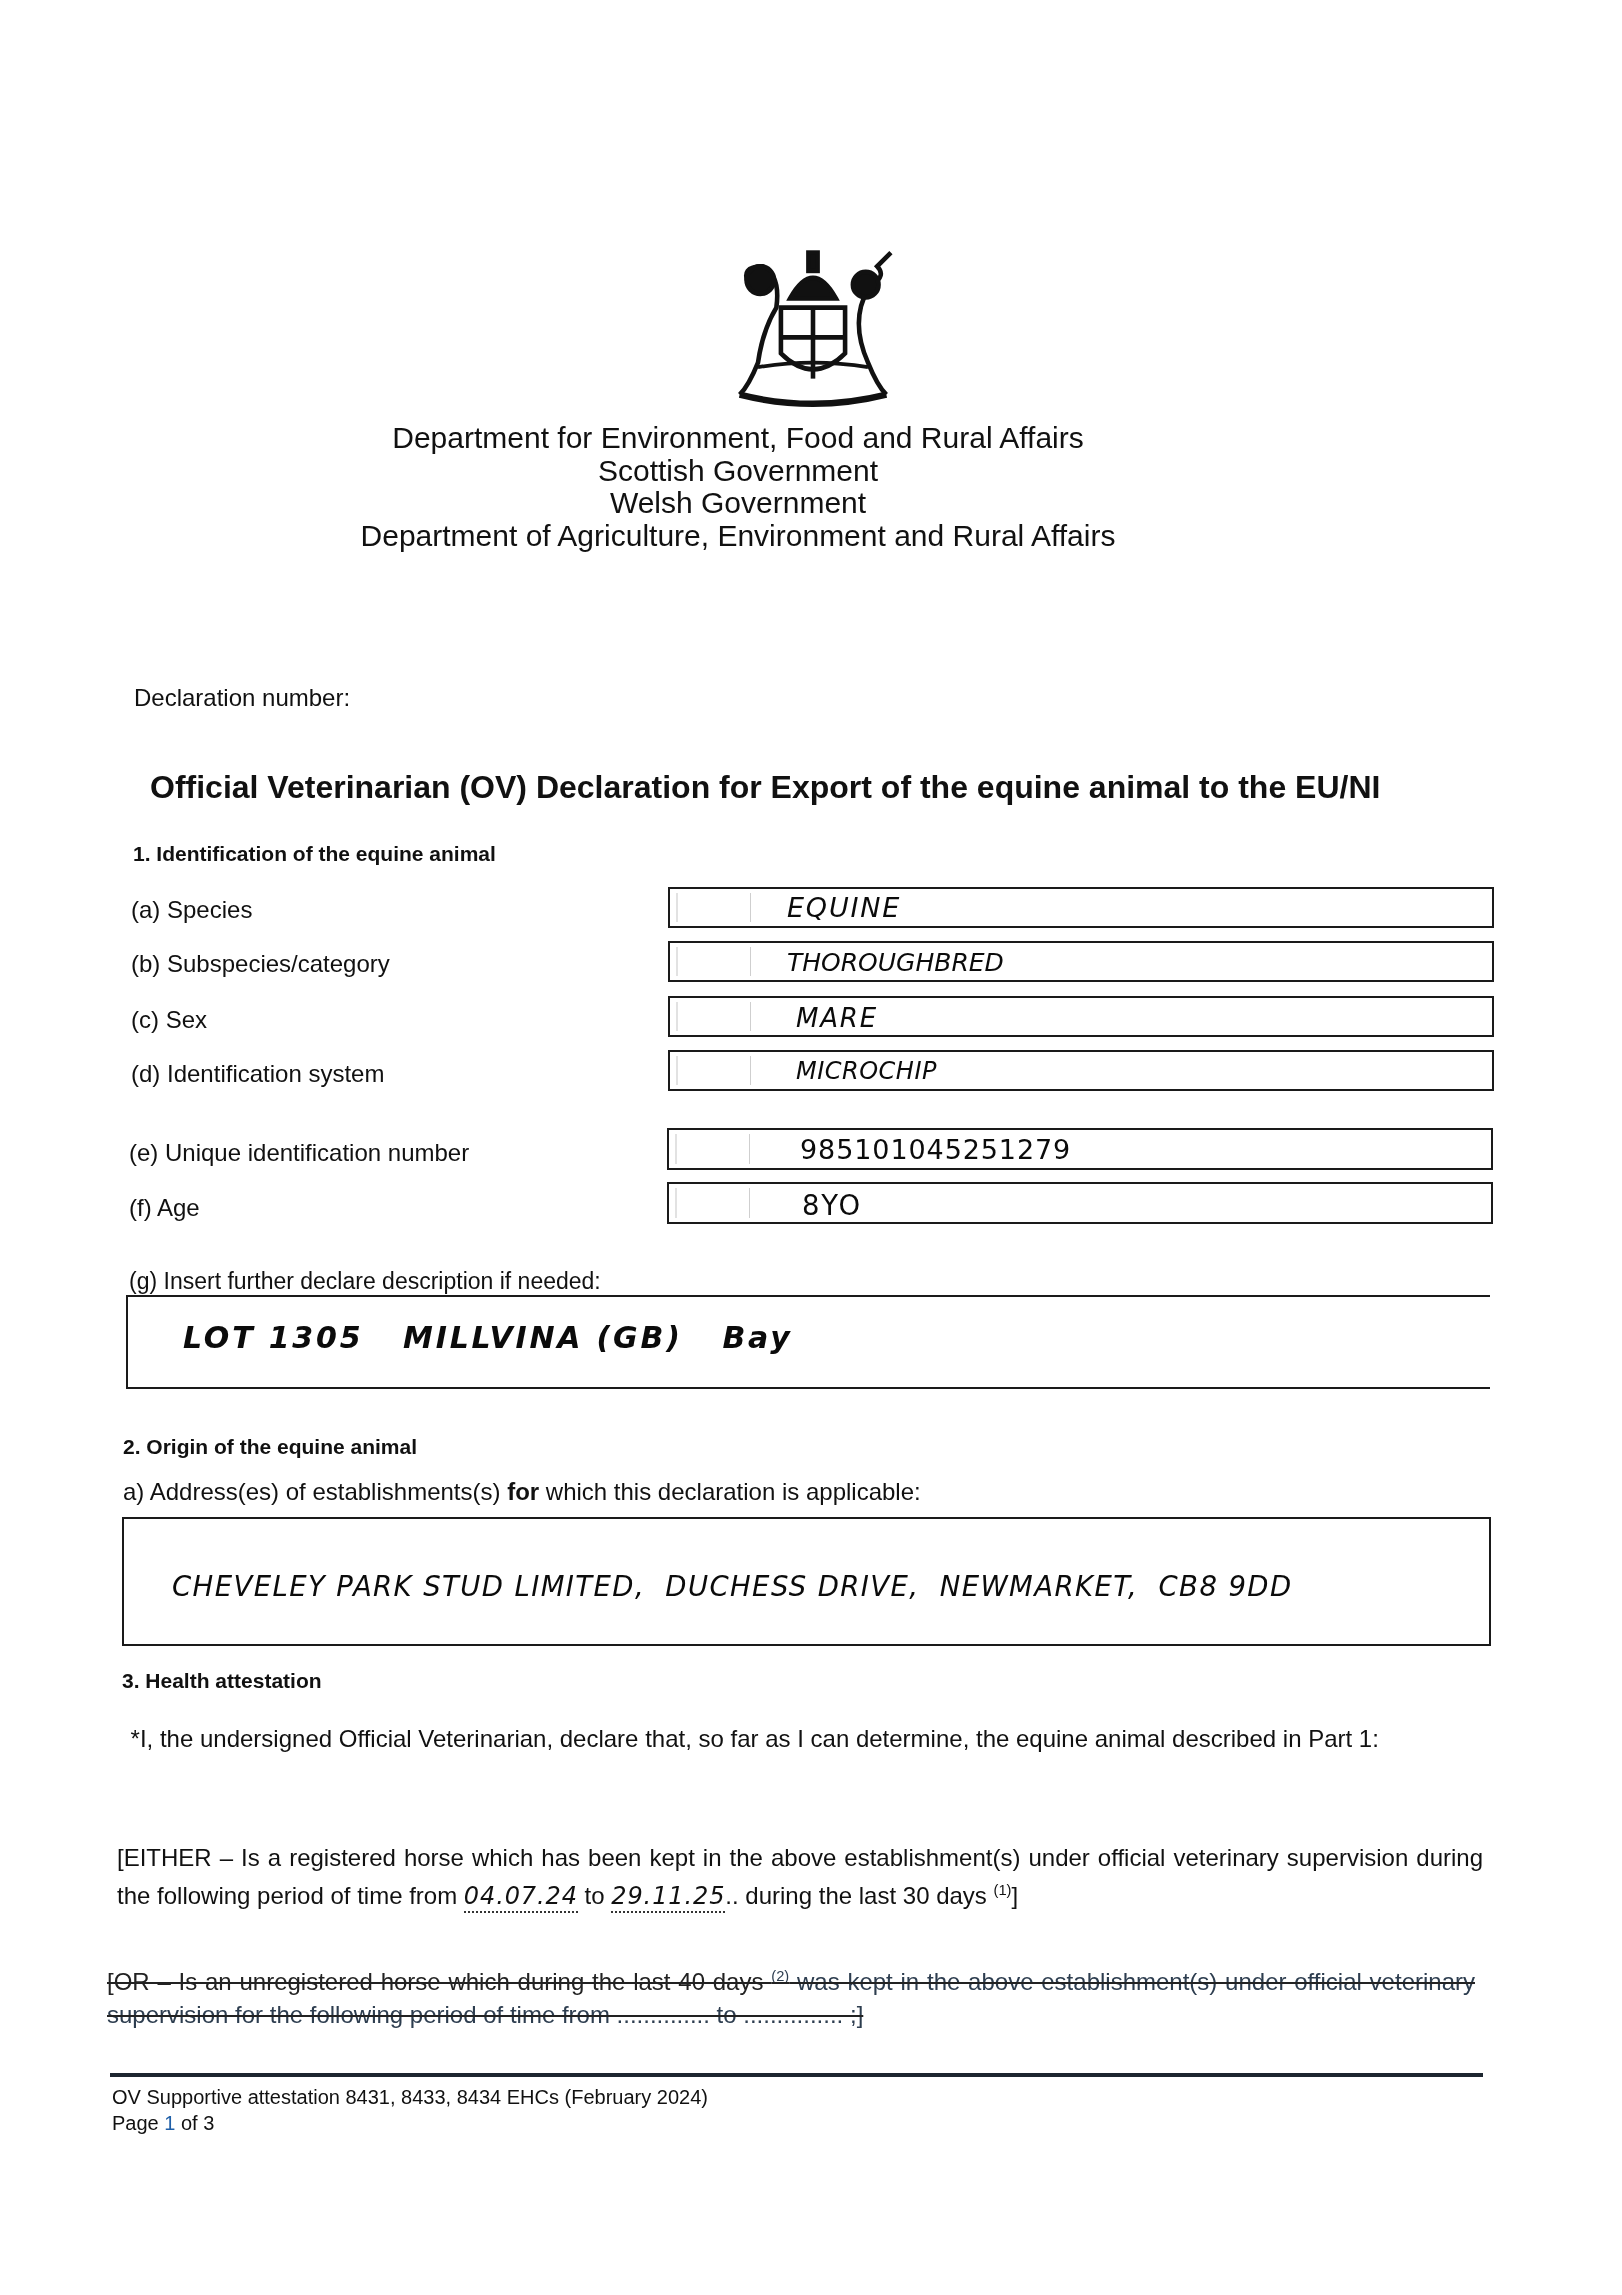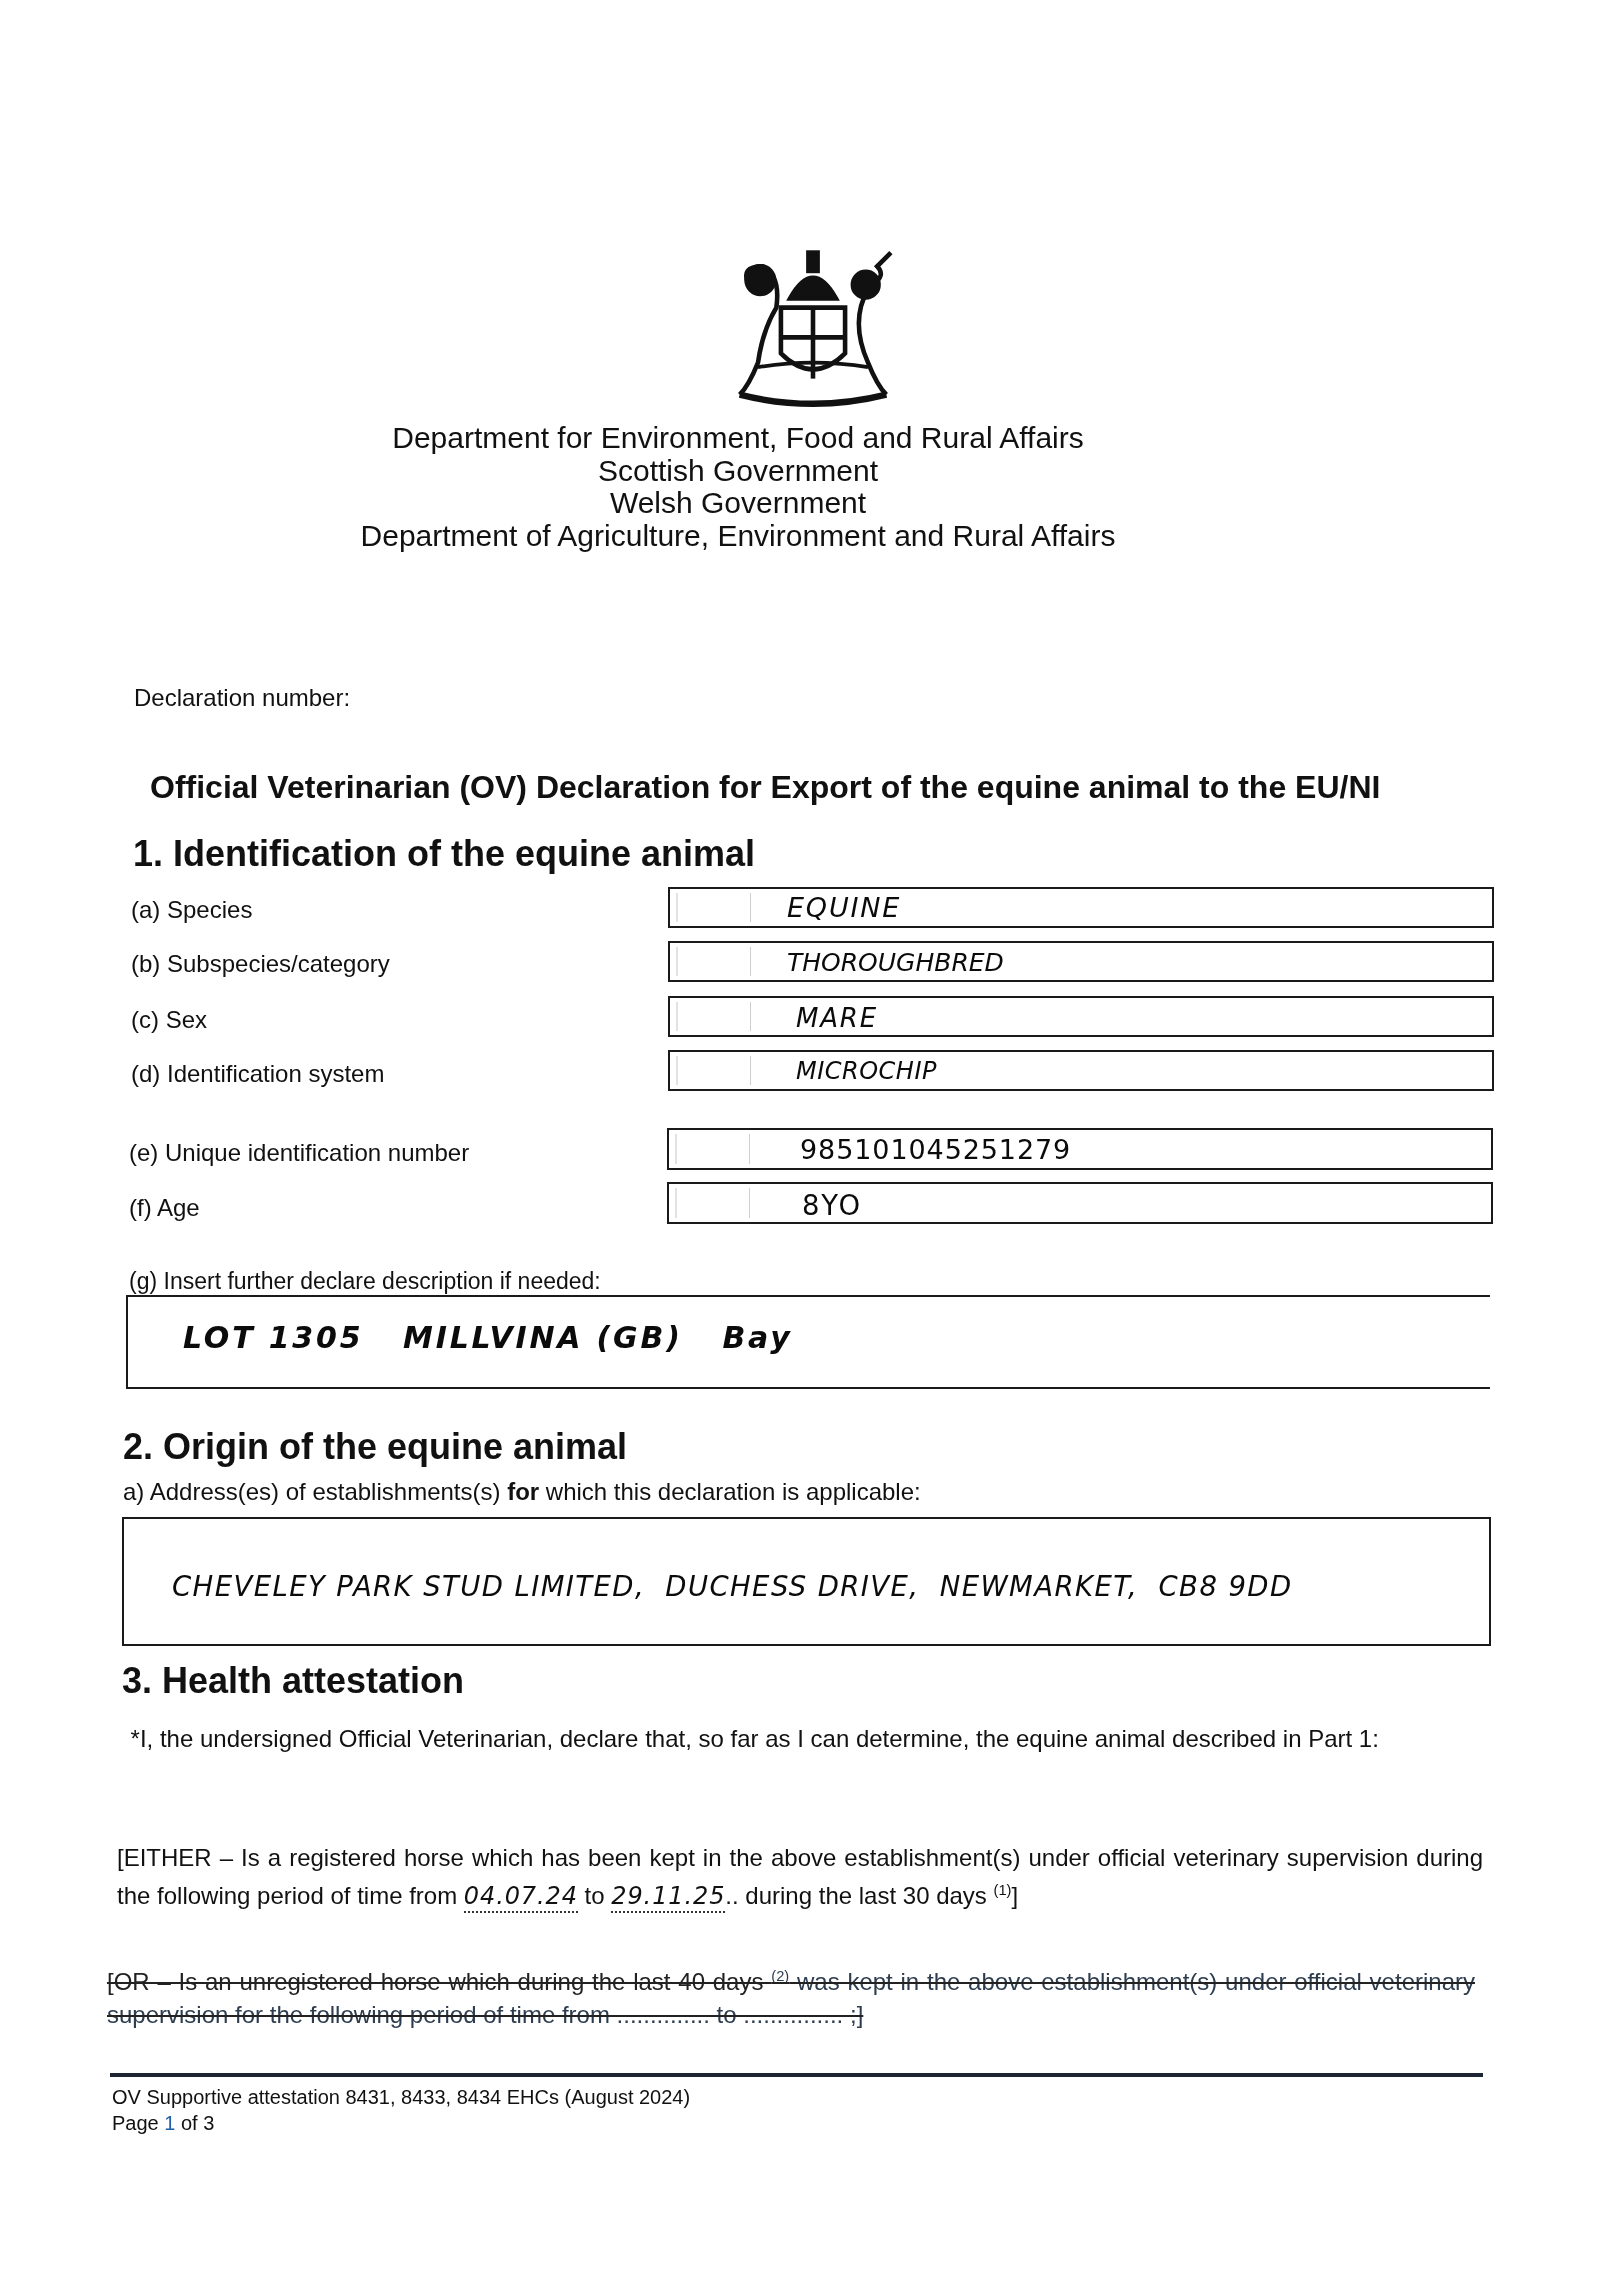--- a/index.html
+++ b/index.html
@@ -3,21 +3,21 @@
 <meta charset="utf-8">
 <style>
   html, body { margin: 0; padding: 0; background: #ffffff; }
   body { width: 1622px; height: 2295px; position: relative; overflow: hidden;
          font-family: "Liberation Sans", sans-serif; color: #111; }
   .abs { position: absolute; }
   .crest { left: 721px; top: 248px; width: 184px; height: 165px; }
   .org { left: 0; width: 1476px; text-align: center; font-weight: normal; font-size: 30px; line-height: 32px; }
   .label { font-size: 24px; line-height: 29px; white-space: nowrap; }
   .title { font-weight: bold; font-size: 32px; line-height: 39px; white-space: nowrap; }
-  .h2 { font-weight: bold; font-size: 36px; line-height: 35px; white-space: nowrap; }
+  .h2 { font-weight: bold; font-size: 21px; line-height: 35px; white-space: nowrap; }
   .box { border: 2.3px solid #1a1a1a; box-sizing: border-box; background: #fff; }
   .box .inner-line { position: absolute; top: 3.7px; bottom: 3.7px; width: 1.4px; background: #cfcfcf; }
   .box .inner-line.first { left: 6.4px; background: #e2e2e2; }
   .box .inner-line.second { left: 80px; }
   .hand { font-family: "DejaVu Sans", sans-serif; font-style: italic; font-weight: normal;
           color: #0b0b0b; letter-spacing: 1.8px; white-space: nowrap; text-transform: uppercase; text-align: right; }
   .para { font-size: 24px; line-height: 33px; text-align: justify; }
   .para .inline-hand { font-family: "DejaVu Sans", sans-serif; font-style: italic; letter-spacing: 0.9px;
                        border-bottom: 2.3px dotted #333; padding-bottom: 0.9px; }
   .struck { text-decoration: line-through; text-decoration-thickness: 2.3px; color: #222; }
@@ -120,15 +120,15 @@
 </div>
 
 <div class="abs h2" style="left:122px; top:1663px;">3. Health attestation</div>
 <div class="abs para" style="left:126px; top:1722px; width:1359px; text-indent:4.6px;">*I, the undersigned Official Veterinarian, declare that, so far as I can determine, the equine animal described in Part 1:</div>
 
 <div class="abs para" style="left:117px; top:1841px; width:1366px;"><span>[EITHER – Is a registered horse which has been kept in the above establishment(s) under official veterinary supervision during the following period of time from </span><span class="inline-hand">04.07.24</span><span> to </span><span class="inline-hand">29.11.25</span><span>.. during the last 30 days </span><sup>(1)</sup><span>]</span></div>
 
 <div class="abs para struck" style="left:107px; top:1960px; width:1368px;"><span>[OR – Is an unregistered horse which during the last 40 days </span><sup class="blueish">(2)</sup><span class="blueish"> was kept in the above establishment(s) under official veterinary supervision for the following period of time from .............. to ............... ;]</span></div>
 
 <div class="abs footer-line"></div>
-<div class="abs footer" style="left:112px; top:2084px;">OV Supportive attestation 8431, 8433, 8434 EHCs (August 2024)</div>
+<div class="abs footer" style="left:112px; top:2084px;">OV Supportive attestation 8431, 8433, 8434 EHCs (February 2024)</div>
 <div class="abs footer" style="left:112px; top:2110px;"><span>Page </span><span class="page-num">1</span><span> of </span><span>3</span></div>
 
 
 </body></html>

